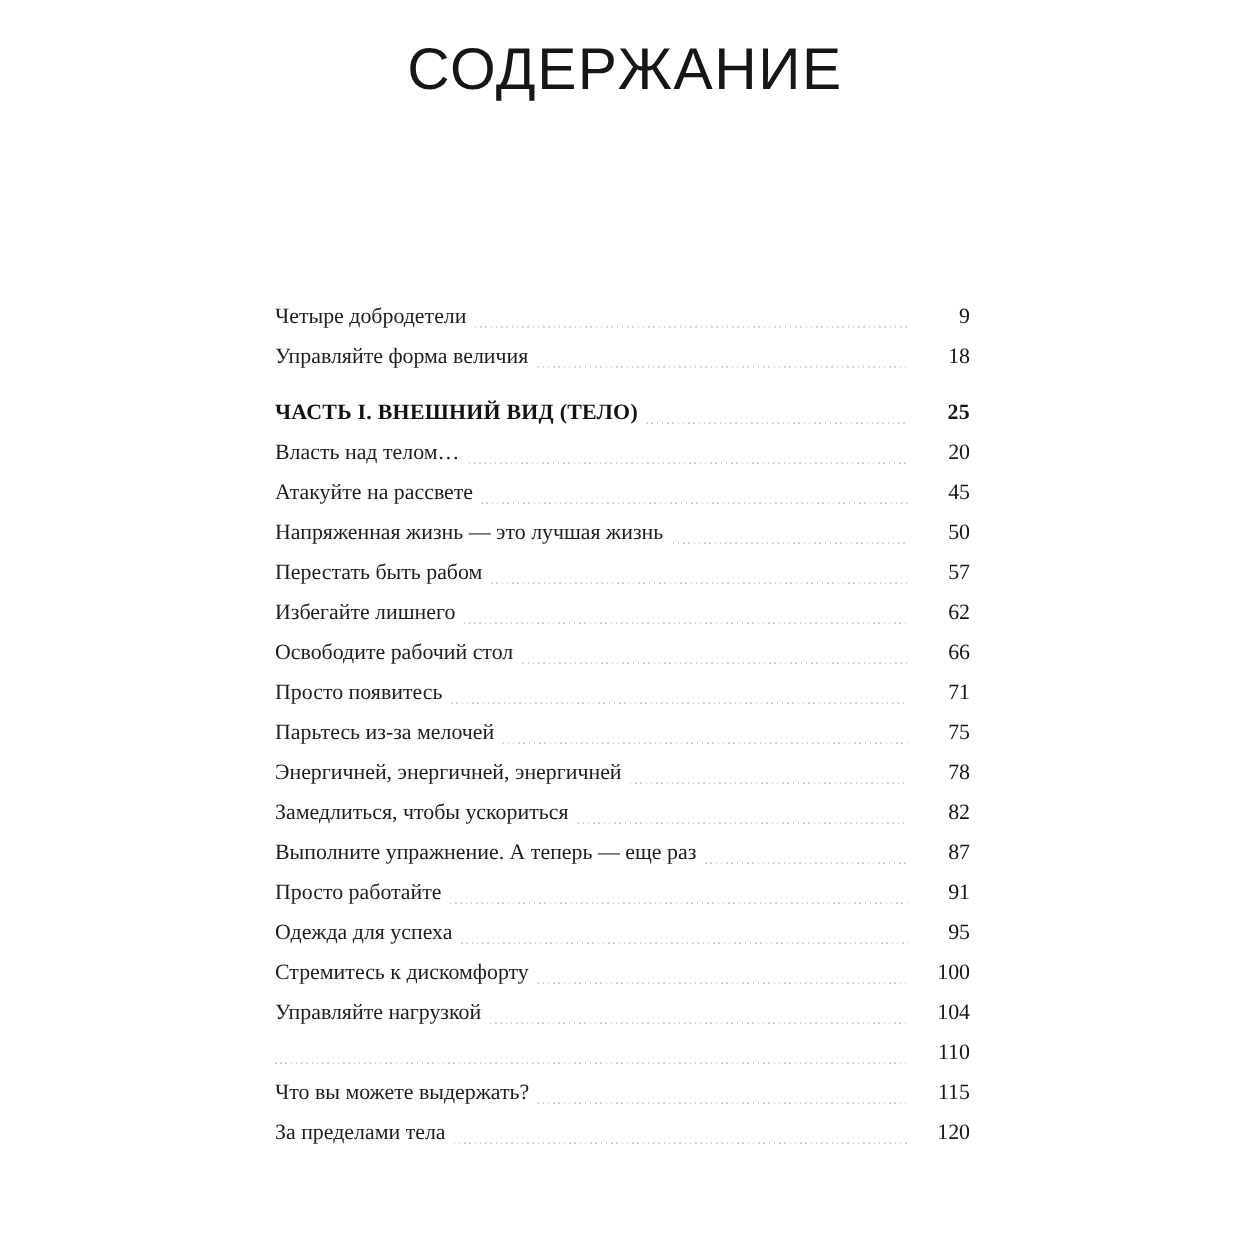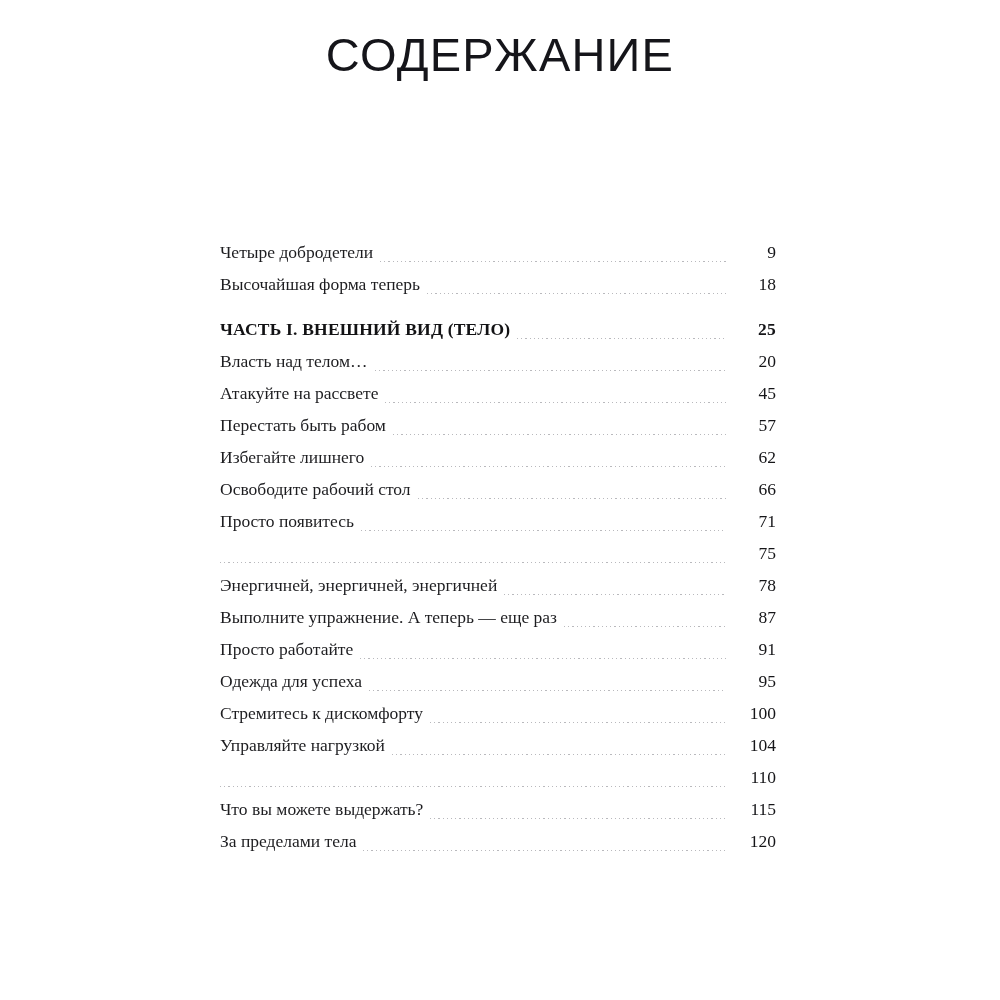--- a/index.html
+++ b/index.html
@@ -97,69 +97,80 @@
 
   <div class="toc-title">СОДЕРЖАНИЕ</div>
 
   <div class="toc-list">
       <div class="toc-row">
         <span class="toc-label">Четыре добродетели</span>
         <span class="toc-leader"></span>
         <span class="toc-page">9</span>
       </div>
       <div class="toc-row">
-        <span class="toc-label">Высочайшая форма теперь</span>
+        <span class="toc-label">Управляйте форма величия</span>
         <span class="toc-leader"></span>
         <span class="toc-page">18</span>
       </div>
       <div class="toc-row part">
         <span class="toc-label">ЧАСТЬ I. ВНЕШНИЙ ВИД (ТЕЛО)</span>
         <span class="toc-leader"></span>
         <span class="toc-page">25</span>
       </div>
       <div class="toc-row">
         <span class="toc-label">Власть над телом…</span>
         <span class="toc-leader"></span>
         <span class="toc-page">20</span>
       </div>
       <div class="toc-row">
         <span class="toc-label">Атакуйте на рассвете</span>
         <span class="toc-leader"></span>
         <span class="toc-page">45</span>
       </div>
       <div class="toc-row">
+        <span class="toc-label">Напряженная жизнь — это лучшая жизнь</span>
+        <span class="toc-leader"></span>
+        <span class="toc-page">50</span>
+      </div>
+      <div class="toc-row">
         <span class="toc-label">Перестать быть рабом</span>
         <span class="toc-leader"></span>
         <span class="toc-page">57</span>
       </div>
       <div class="toc-row">
         <span class="toc-label">Избегайте лишнего</span>
         <span class="toc-leader"></span>
         <span class="toc-page">62</span>
       </div>
       <div class="toc-row">
         <span class="toc-label">Освободите рабочий стол</span>
         <span class="toc-leader"></span>
         <span class="toc-page">66</span>
       </div>
       <div class="toc-row">
         <span class="toc-label">Просто появитесь</span>
         <span class="toc-leader"></span>
         <span class="toc-page">71</span>
       </div>
       <div class="toc-row">
+        <span class="toc-label">Парьтесь из-за мелочей</span>
         <span class="toc-leader"></span>
         <span class="toc-page">75</span>
       </div>
       <div class="toc-row">
         <span class="toc-label">Энергичней, энергичней, энергичней</span>
         <span class="toc-leader"></span>
         <span class="toc-page">78</span>
       </div>
       <div class="toc-row">
+        <span class="toc-label">Замедлиться, чтобы ускориться</span>
+        <span class="toc-leader"></span>
+        <span class="toc-page">82</span>
+      </div>
+      <div class="toc-row">
         <span class="toc-label">Выполните упражнение. А теперь — еще раз</span>
         <span class="toc-leader"></span>
         <span class="toc-page">87</span>
       </div>
       <div class="toc-row">
         <span class="toc-label">Просто работайте</span>
         <span class="toc-leader"></span>
         <span class="toc-page">91</span>
       </div>
       <div class="toc-row">

